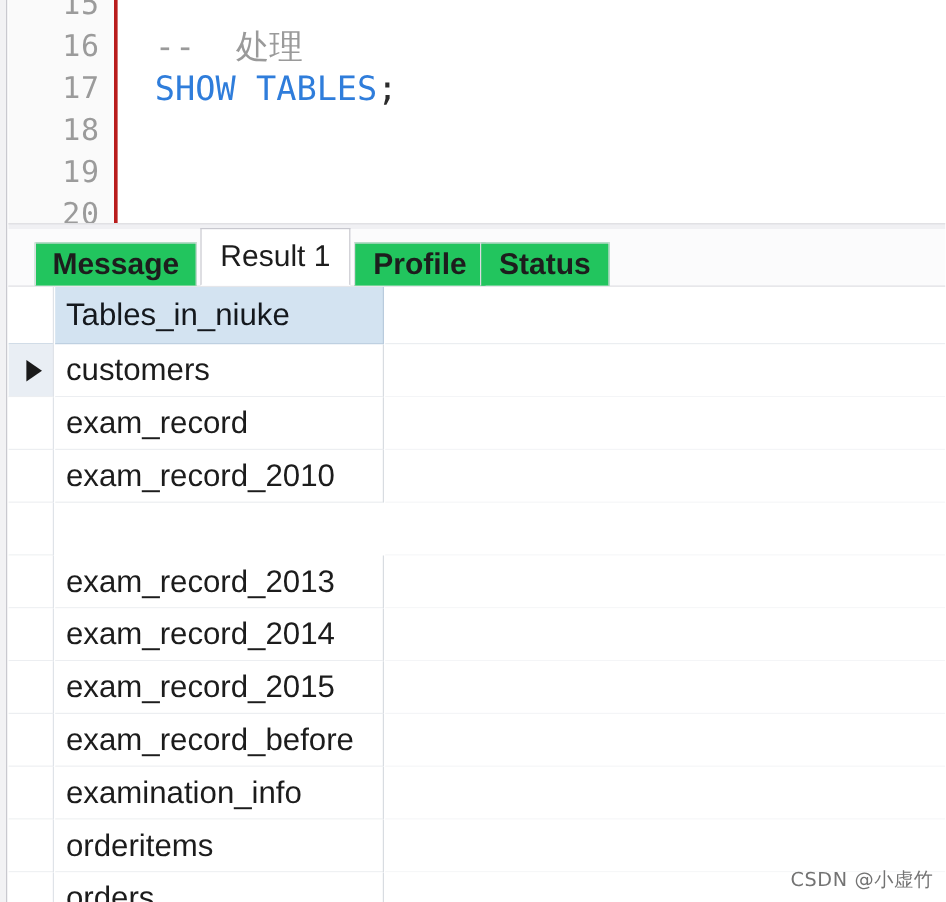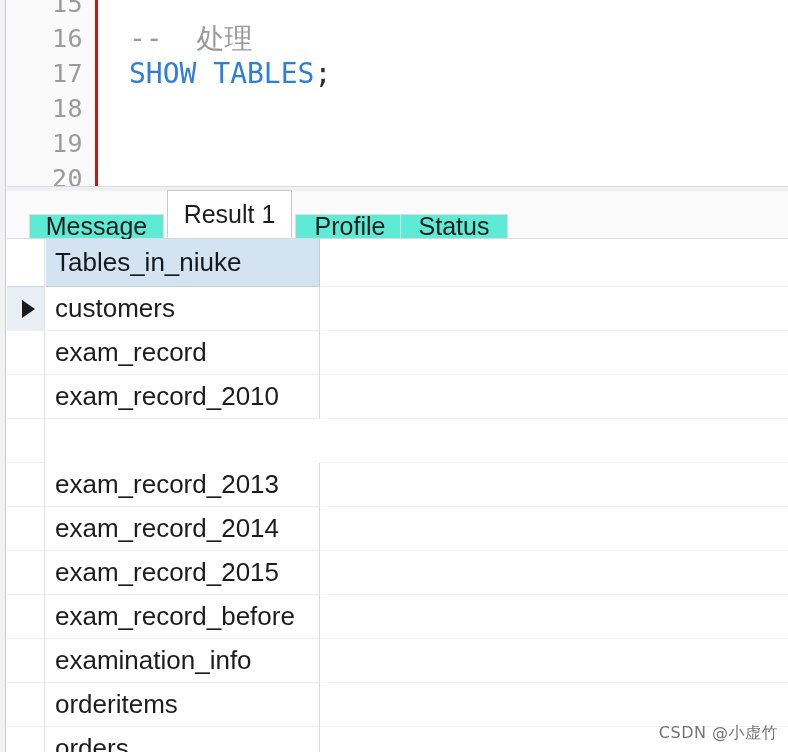--- a/index.html
+++ b/index.html
@@ -106,32 +106,33 @@
     top: 0;
     width: 781px;
     height: 48px;
     background: #fbfbfc;
     border-bottom: 1px solid #d9d9de;
   }
 
   .tab {
     position: absolute;
     bottom: 0;
-    height: 24px;
+    height: 36px;
     display: flex;
     align-items: center;
     justify-content: center;
     padding: 0 14px;
     font-size: 25px;
     color: #1d1d1d;
-    background: #5eead4;
+    background: #22c55e;
     border: 1px solid #dcdce1;
     border-bottom: none;
     white-space: nowrap;
     font-family: "Liberation Sans", sans-serif;
+    font-weight: bold;
   }
 
   .tab.active {
     height: 48px;
     background: #ffffff;
     border: 1px solid #c8c8cf;
     border-bottom: 1px solid #ffffff;
     z-index: 5;
     font-weight: 400;
   }

